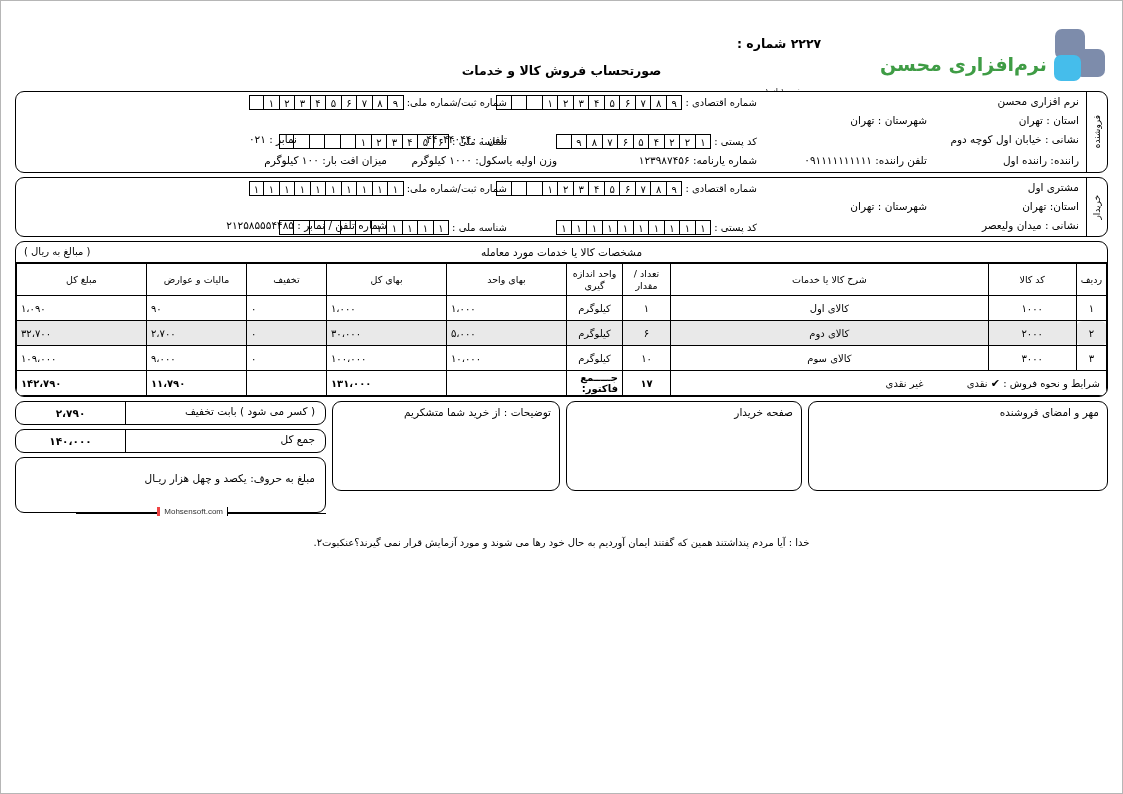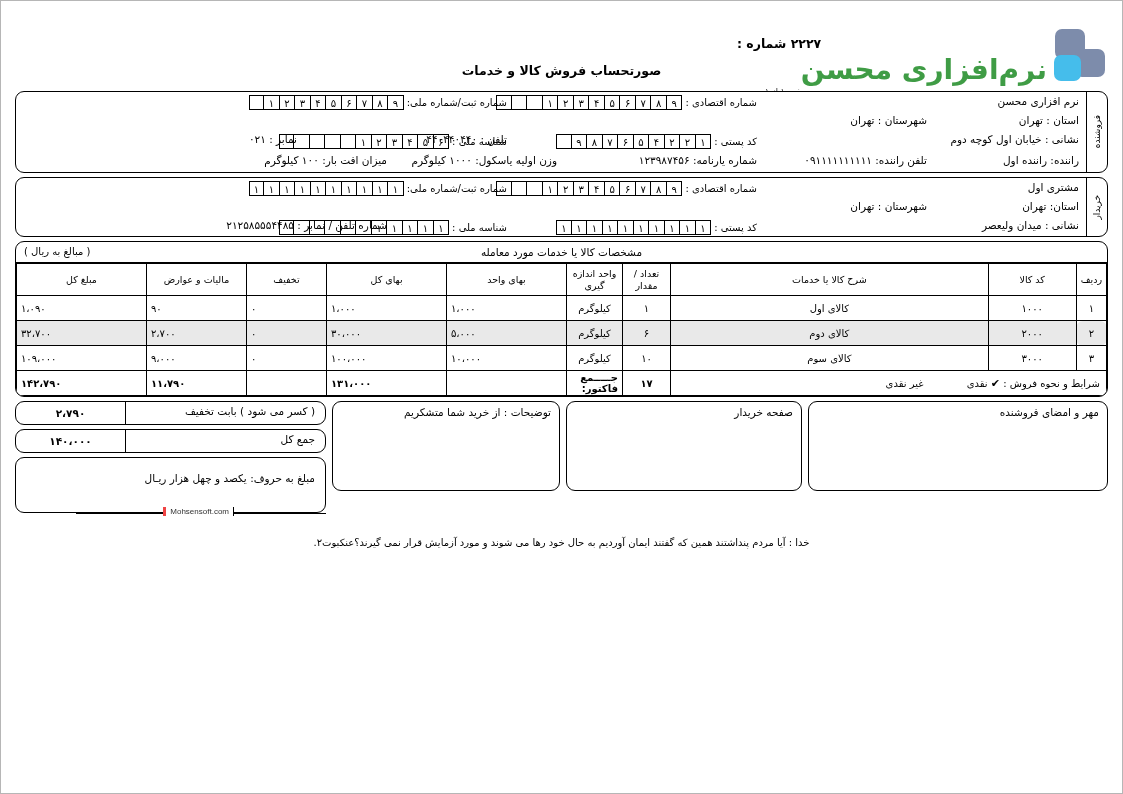--- a/index.html
+++ b/index.html
@@ -67,21 +67,21 @@
     position: absolute;
     right: 3px;
     top: 12px;
     width: 240px;
     height: 62px;
   }
   .logo-text {
     position: absolute;
     right: 58px;
     top: 26px;
-    font-size: 28px;
+    font-size: 19px;
     font-weight: bold;
     color: #3f9c45;
     letter-spacing: -1px;
     white-space: nowrap;
   }
   .lg-sq { position: absolute; border-radius: 7px; }
   .lg-a { right: 20px; top: 2px;  width: 30px; height: 30px; background: #7d8cab; }
   .lg-b { right: 0px;  top: 22px; width: 30px; height: 28px; background: #7d8cab; }
   .lg-c { right: 24px; top: 28px; width: 27px; height: 26px; background: #45bdeb; }
 
@@ -276,21 +276,21 @@
   .watermark {
     position: absolute;
     right: 782px;
     top: 112px;
     width: 250px;
     border-top: 1px solid #000;
     font-size: 0;
   }
   .wm-chip {
     position: absolute;
-    right: 92px;
+    right: 98px;
     top: -7px;
     background: #fff;
     padding: 0 4px;
     font-size: 8px;
     color: #333;
     font-family: "Liberation Sans", sans-serif;
     border-left: 3px solid #ef4444;
     border-right: 1px solid #000;
     direction: ltr;
   }

